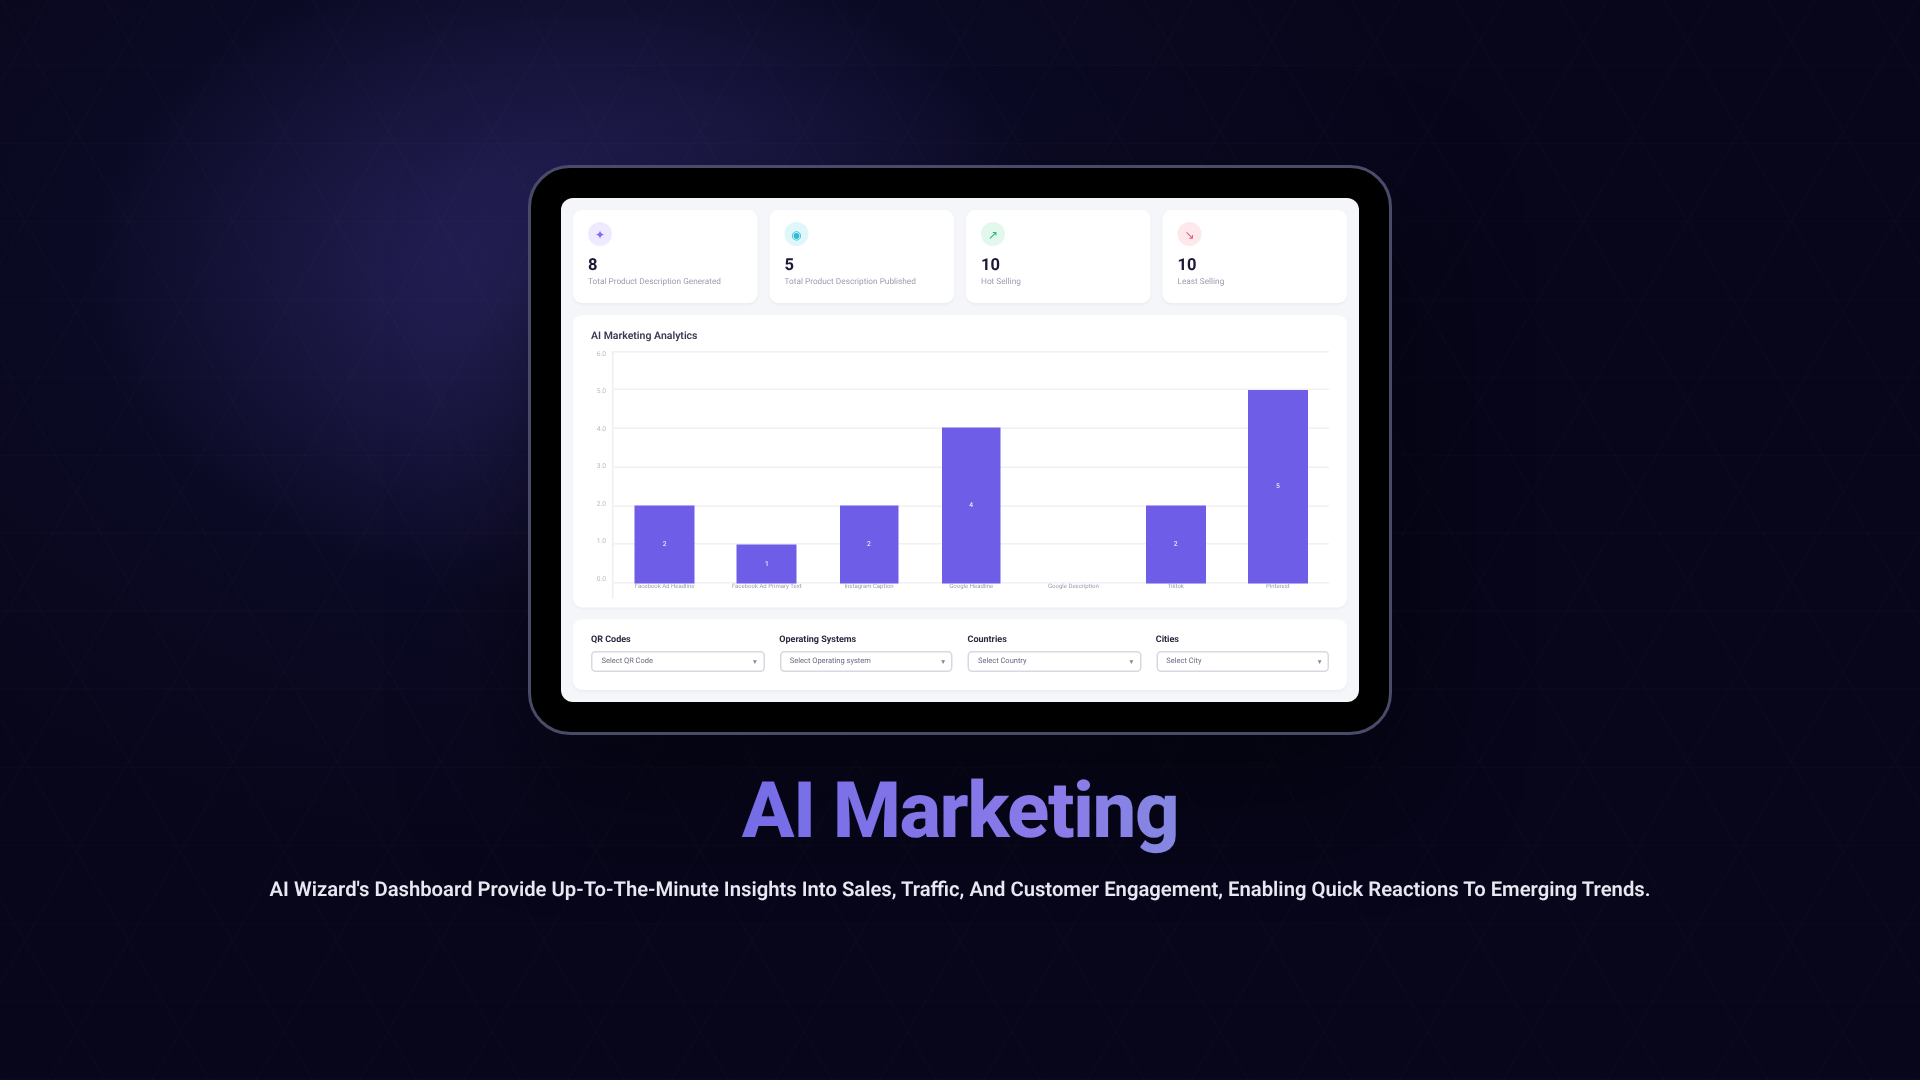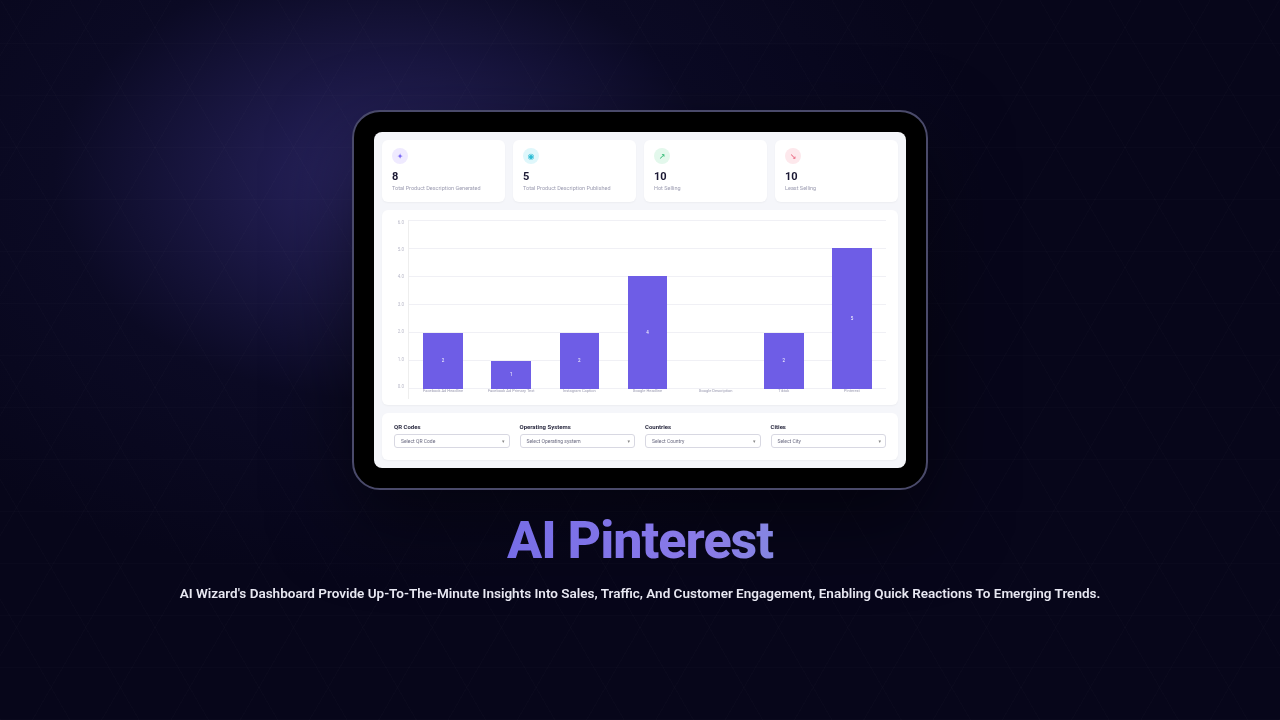--- a/index.html
+++ b/index.html
@@ -181,20 +181,21 @@
         <div class="stat-label">Hot Selling</div>
       </div>
       <div class="stat-card">
         <div class="stat-icon ic-pink">↘</div>
         <div class="stat-value">10</div>
         <div class="stat-label">Least Selling</div>
       </div>
     </div>
 
     <div class="chart-panel">
+      <div class="chart-title">AI Marketing Analytics</div>
       <div class="chart-body">
         <div class="y-axis" id="y-axis">
             <div>6.0</div>
             <div>5.0</div>
             <div>4.0</div>
             <div>3.0</div>
             <div>2.0</div>
             <div>1.0</div>
             <div>0.0</div>
           </div>
@@ -268,15 +269,15 @@
         <div class="select-box">
             <span>Select City</span>
           </div>
       </div>
     </div>
 
   </div>
 </div>
 
 <div class="hero">
-  <div class="hero-title">AI Pinterest</div>
+  <div class="hero-title">AI Marketing</div>
   <div class="hero-sub">AI Wizard's Dashboard Provide Up-To-The-Minute Insights Into Sales, Traffic, And Customer Engagement, Enabling Quick Reactions To Emerging Trends.</div>
 </div>
 
 </body></html>

